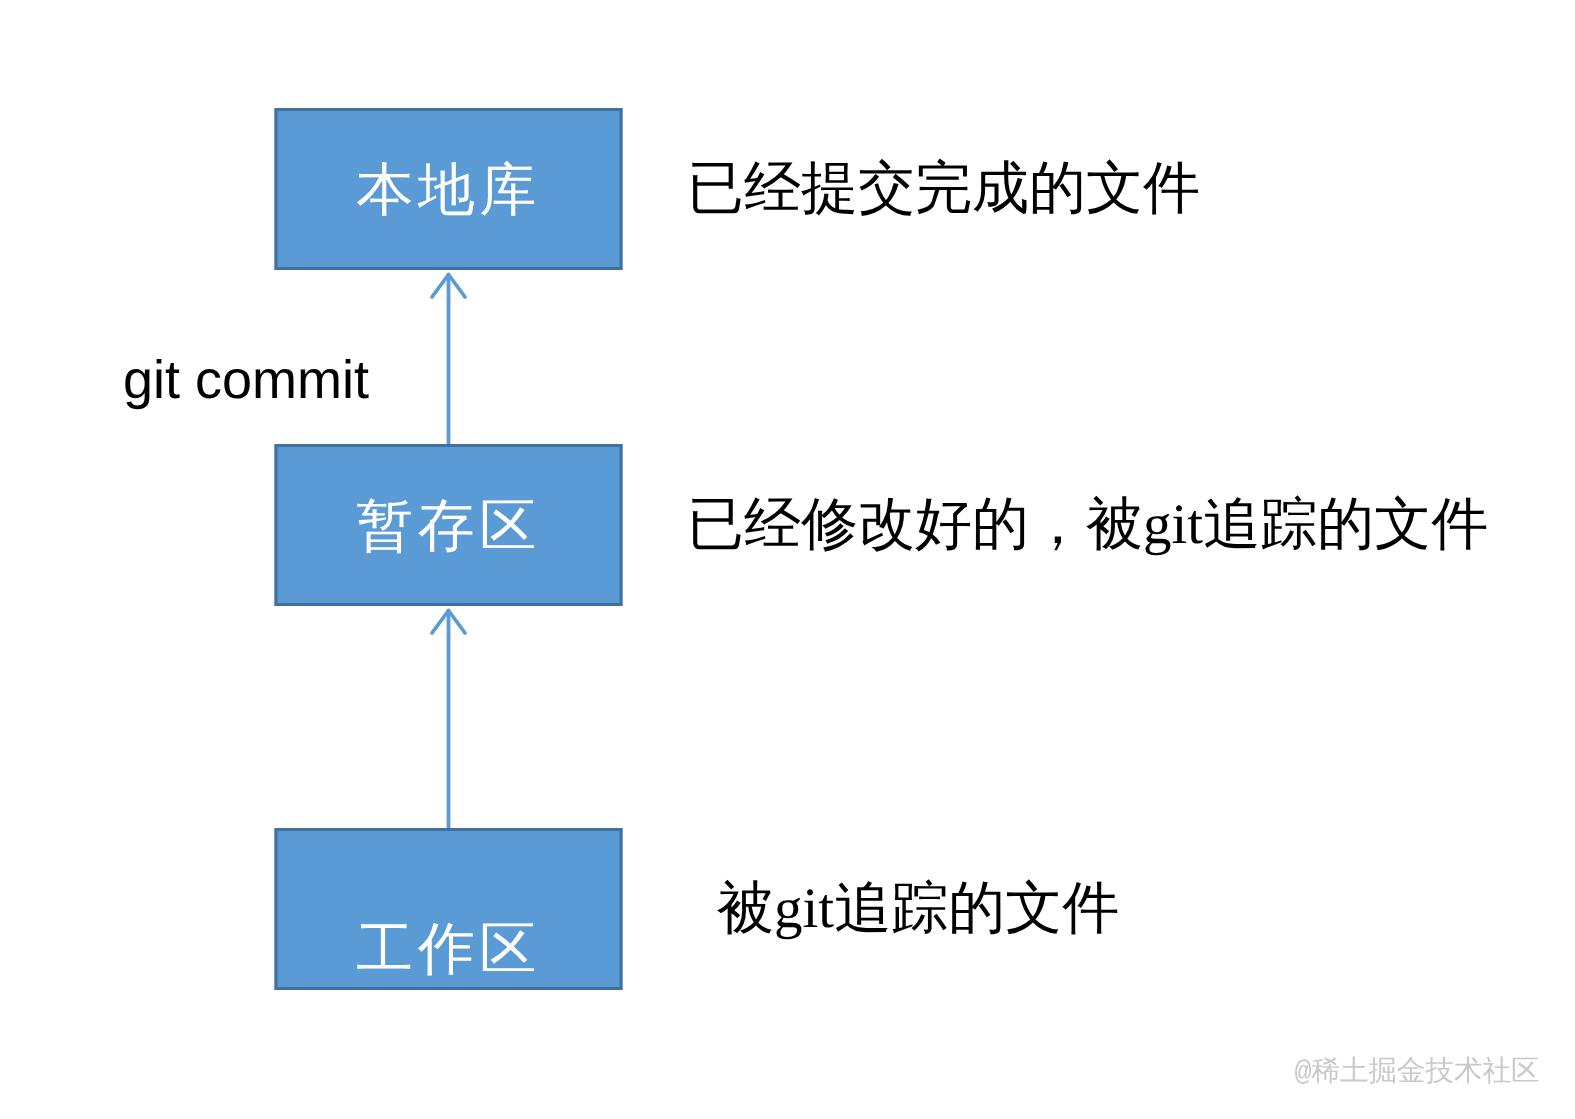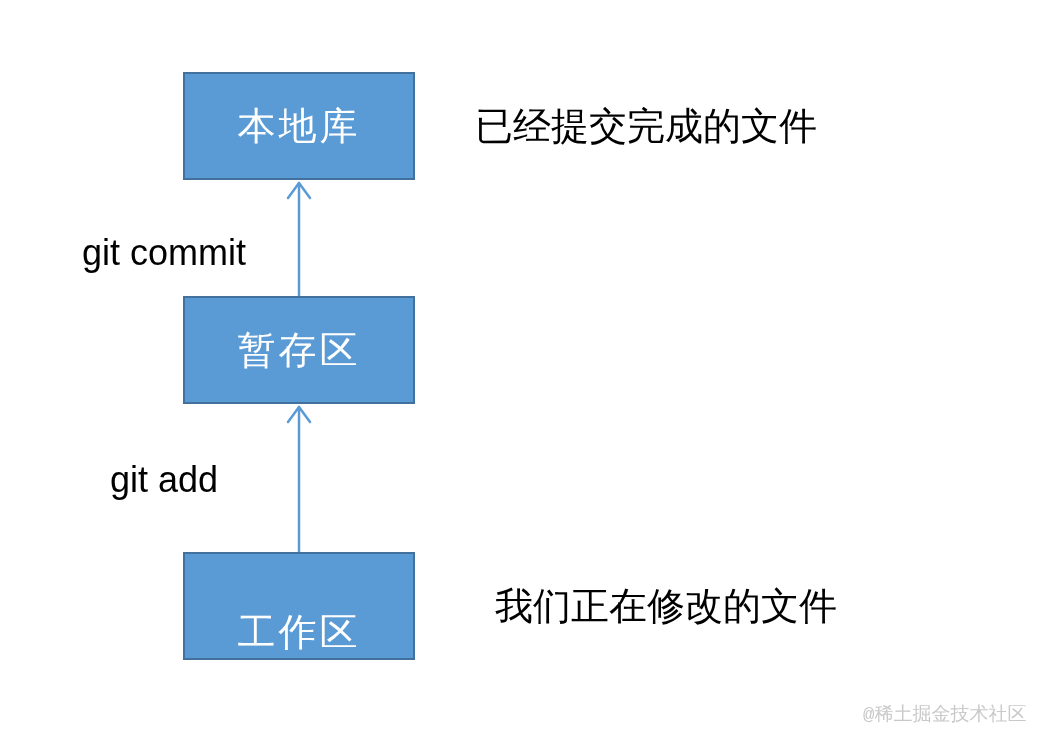--- a/index.html
+++ b/index.html
@@ -43,21 +43,20 @@
   #box-staging { top: 296px; }
   #box-working { top: 552px; align-items: flex-end; }
 
   .description {
     position: absolute;
     color: var(--description);
     font-size: 38px;
     line-height: 48px;
     white-space: nowrap;
     font-family: "Liberation Serif", "DejaVu Serif", serif;
-    margin-left: 17px;
   }
   #desc-local   { left: 458px; top: 102px; }
   #desc-staging { left: 458px; top: 326px; }
   #desc-working { left: 478px; top: 582px; }
 
   .command-label {
     position: absolute;
     color: var(--command);
     font-size: 36px;
     line-height: 42px;
@@ -100,27 +99,27 @@
 
   <svg class="arrow" id="arrow-commit" width="32" height="116" viewBox="0 0 32 116" aria-hidden="true">
     <line x1="16" y1="116" x2="16" y2="3"></line>
     <polyline points="5,18 16,3 27,18"></polyline>
   </svg>
   <div class="command-label" id="cmd-commit">git commit</div>
 
   <div class="node-box" id="box-staging">
     <span class="box-label">暂存区</span>
   </div>
+  <div class="description" id="desc-staging">已经修改好的，被git追踪的文件</div>
 
   <svg class="arrow" id="arrow-add" width="32" height="148" viewBox="0 0 32 148" aria-hidden="true">
     <line x1="16" y1="148" x2="16" y2="3"></line>
     <polyline points="5,18 16,3 27,18"></polyline>
   </svg>
-  <div class="command-label" id="cmd-add">git add</div>
 
   <div class="node-box" id="box-working">
     <span class="box-label">工作区</span>
   </div>
-  <div class="description" id="desc-working">我们正在修改的文件</div>
+  <div class="description" id="desc-working">被git追踪的文件</div>
 
   <div class="watermark">@稀土掘金技术社区</div>
 
 </div>
 
 </body></html>

